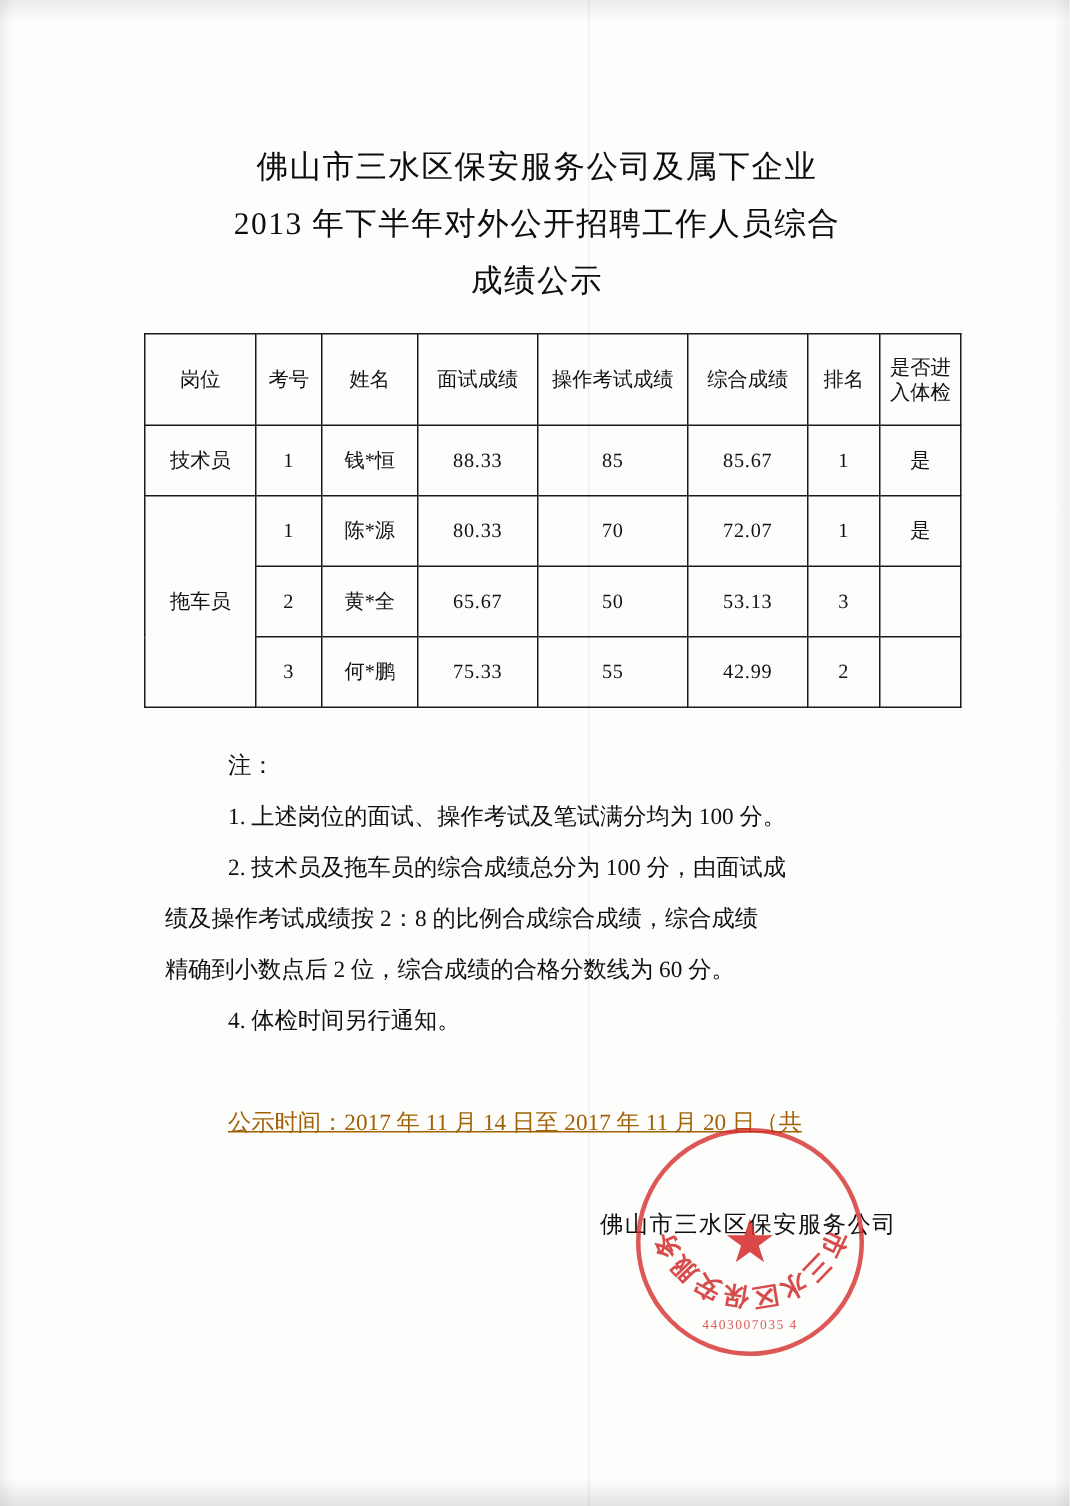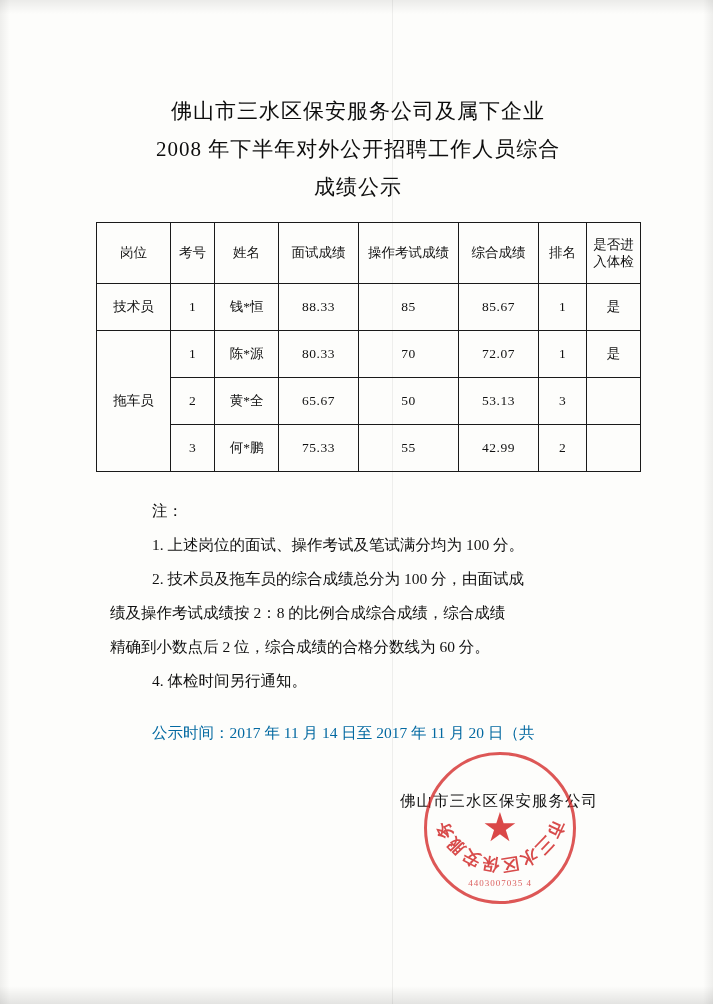--- a/index.html
+++ b/index.html
@@ -120,24 +120,25 @@
   }
   .notes .note-item {
     margin-left: 56px;
     text-indent: 0;
   }
   .notes .note-cont {
     margin-left: 14px;
   }
 
   .publish {
-    margin-top: 18px;
+    margin-top: 34px;
     font-size: 15.5px;
     line-height: 34px;
-    color: #0369a1;
+    color: #a16207;
+    text-decoration: underline;
   }
   .publish .p1 { margin-left: 56px; }
   .publish .p2 { margin-left: 14px; }
 
   .signature {
     margin-top: 34px;
     font-size: 15.5px;
     line-height: 34px;
     text-align: right;
     padding-right: 22px;
@@ -206,21 +207,21 @@
   <div class="edge-shadow-top"></div>
   <div class="edge-shadow-bottom"></div>
   <div class="edge-shadow-left"></div>
   <div class="edge-shadow-right"></div>
   <div class="fold"></div>
 
   <div class="content">
 
     <div class="doc-title">
       <span class="line">佛山市三水区保安服务公司及属下企业</span>
-      <span class="line">2008 年下半年对外公开招聘工作人员综合</span>
+      <span class="line">2013 年下半年对外公开招聘工作人员综合</span>
       <span class="line">成绩公示</span>
     </div>
 
     <table class="score-table">
       <colgroup>
         <col class="col-post">
           <col class="col-no">
           <col class="col-name">
         <col class="col-int">
           <col class="col-op">

